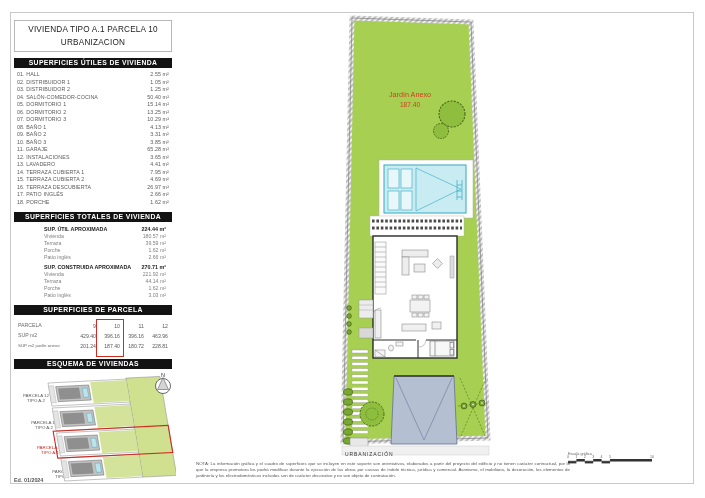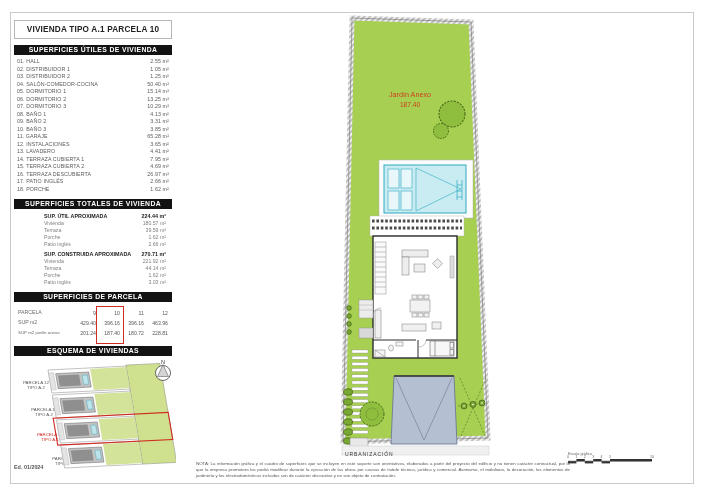--- a/index.html
+++ b/index.html
@@ -3,21 +3,21 @@
 <meta charset="utf-8">
 <style>
   html,body{margin:0;padding:0;background:#ffffff;}
   .page{position:relative;width:705px;height:498px;background:#fff;overflow:hidden;
         font-family:"Liberation Sans",sans-serif;color:#333;}
   .page-frame{position:absolute;left:10px;top:12px;width:682px;height:470px;
         border:1px solid #c9c9c9;pointer-events:none;}
 
   
   .left-panel{position:absolute;left:14px;top:20px;width:158px;}
-  .title-box{border:1px solid #b7b7b7;text-align:center;font-weight:bold;
+  .title-box{border:1px solid #b7b7b7;text-align:center;font-weight:normal;
         font-size:8.2px;line-height:13px;padding:2px 0;color:#222;letter-spacing:.2px;}
   .bar{margin-top:6px;background:#131313;color:#fff;text-align:center;
         font-size:6.8px;font-weight:bold;letter-spacing:.4px;height:10px;line-height:10.5px;}
   .rooms{margin-top:3px;padding:0 3px;}
   .room-row{display:flex;justify-content:space-between;height:7.5px;line-height:7.5px;
         font-size:5.3px;color:#5a5a5a;letter-spacing:.1px;}
   .totals{padding:4px 6px 0 30px;}
   .tot-main{display:flex;justify-content:space-between;height:7px;line-height:7px;
         font-size:5.4px;font-weight:bold;color:#222;}
   .tot-sub{display:flex;justify-content:space-between;height:7px;line-height:7px;
@@ -57,20 +57,21 @@
 </head>
 <body>
 
 <div class="page">
   <div class="page-frame"></div>
 
   <div class="left-panel">
 
     <div class="title-box">
       <div>VIVIENDA TIPO A.1 PARCELA 10</div>
+      <div>URBANIZACION</div>
     </div>
 
     <div class="bar">SUPERFICIES ÚTILES DE VIVIENDA</div>
 
     <div class="rooms">
 
     <div class="room-row">
         <span>01. HALL</span>
         <span>2.55 m²</span>
       </div>

